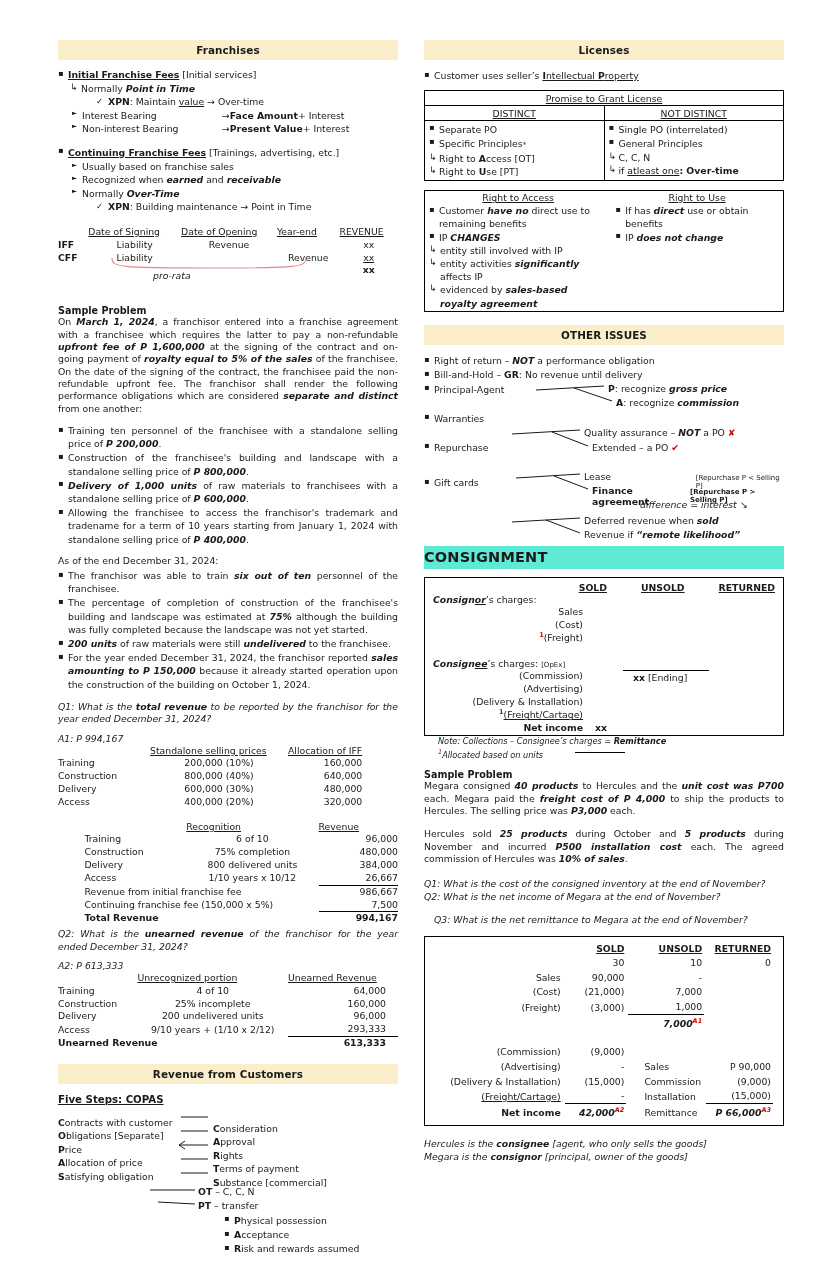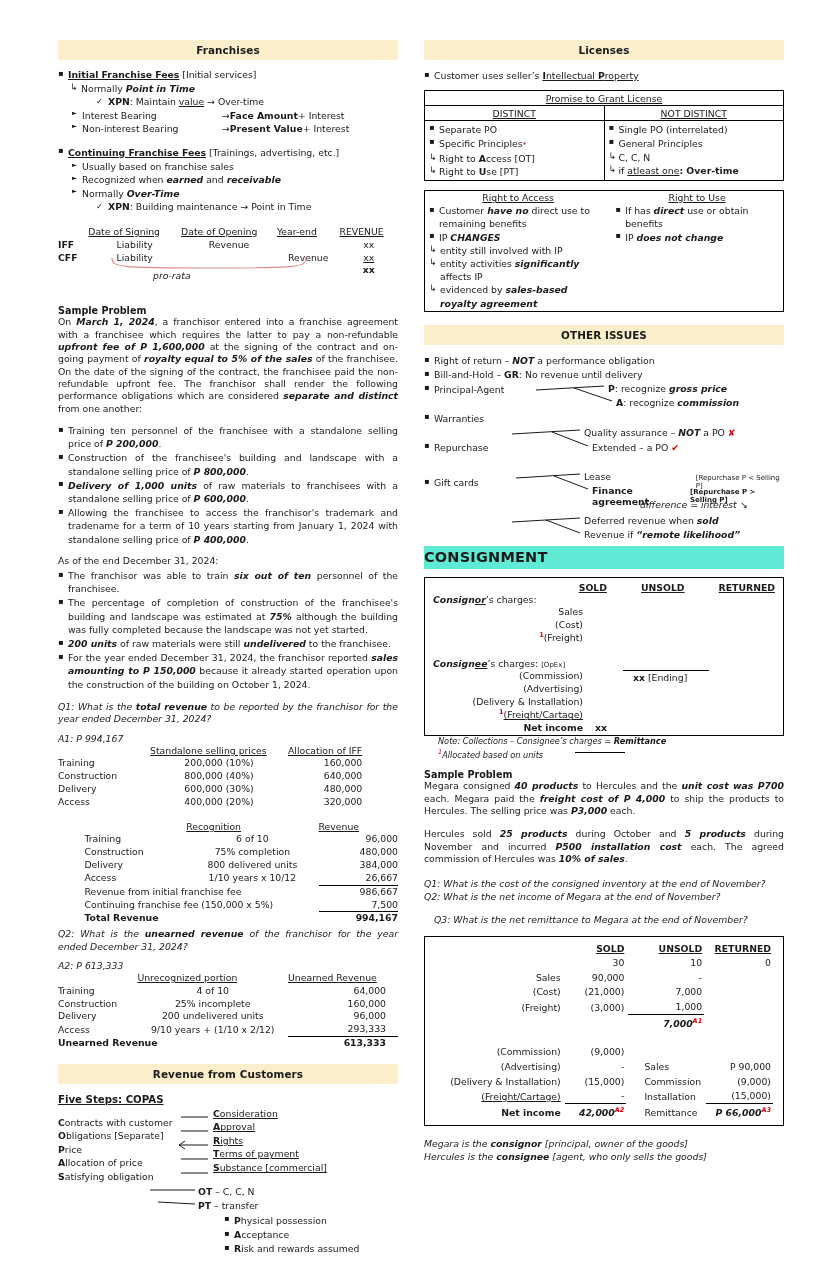--- a/index.html
+++ b/index.html
@@ -326,21 +326,21 @@
       <div class="b u" style="font-size:10.2px">Five Steps: COPAS</div>
 
       <div id="copas-steps" style="margin-top:11px; line-height:1.45;">
           <div><span class="b">C</span>ontracts with customer</div>
           <div><span class="b">O</span>bligations [Separate]</div>
           <div><span class="b">P</span>rice</div>
           <div><span class="b">A</span>llocation of price</div>
           <div><span class="b">S</span>atisfying obligation</div>
         </div>
 
-      <div id="copas-items" style="position:absolute; left:155px; top:13px; line-height:1.45;text-decoration:underline;">
+      <div id="copas-items" style="position:absolute; left:155px; top:28px; line-height:1.45;">
           <div><span class="b">C</span>onsideration</div>
           <div><span class="b">A</span>pproval</div>
           <div><span class="b">R</span>ights</div>
           <div><span class="b">T</span>erms of payment</div>
           <div><span class="b">S</span>ubstance [commercial]</div>
         </div>
 
       <div style="position:absolute; left:140px; top:92px;">
         <span class="b">OT</span><span> – C, C, N</span>
       </div>
@@ -620,21 +620,21 @@
           <td class="rgt bi"><span>42,000</span><sup class="red">A2</sup></td>
           <td style="padding-left:16px; text-align:left">Remittance</td>
           <td class="rgt bi"><span>P 66,000</span><sup class="red">A3</sup></td>
         </tr>
       </tbody>
         </table>
     </div>
 
     <div class="i" style="margin-top:11px; line-height:1.45;">
       <div>
+        <span>Hercules is the </span><span class="b">consignee</span><span> [agent, who only sells the goods]</span>
+      </div>
+      <div>
         <span>Megara is the </span><span class="b">consignor</span><span> [principal, owner of the goods]</span>
-      </div>
-      <div>
-        <span>Hercules is the </span><span class="b">consignee</span><span> [agent, who only sells the goods]</span>
       </div>
     </div>
 
   </div>
 </div>
 
 </body></html>

